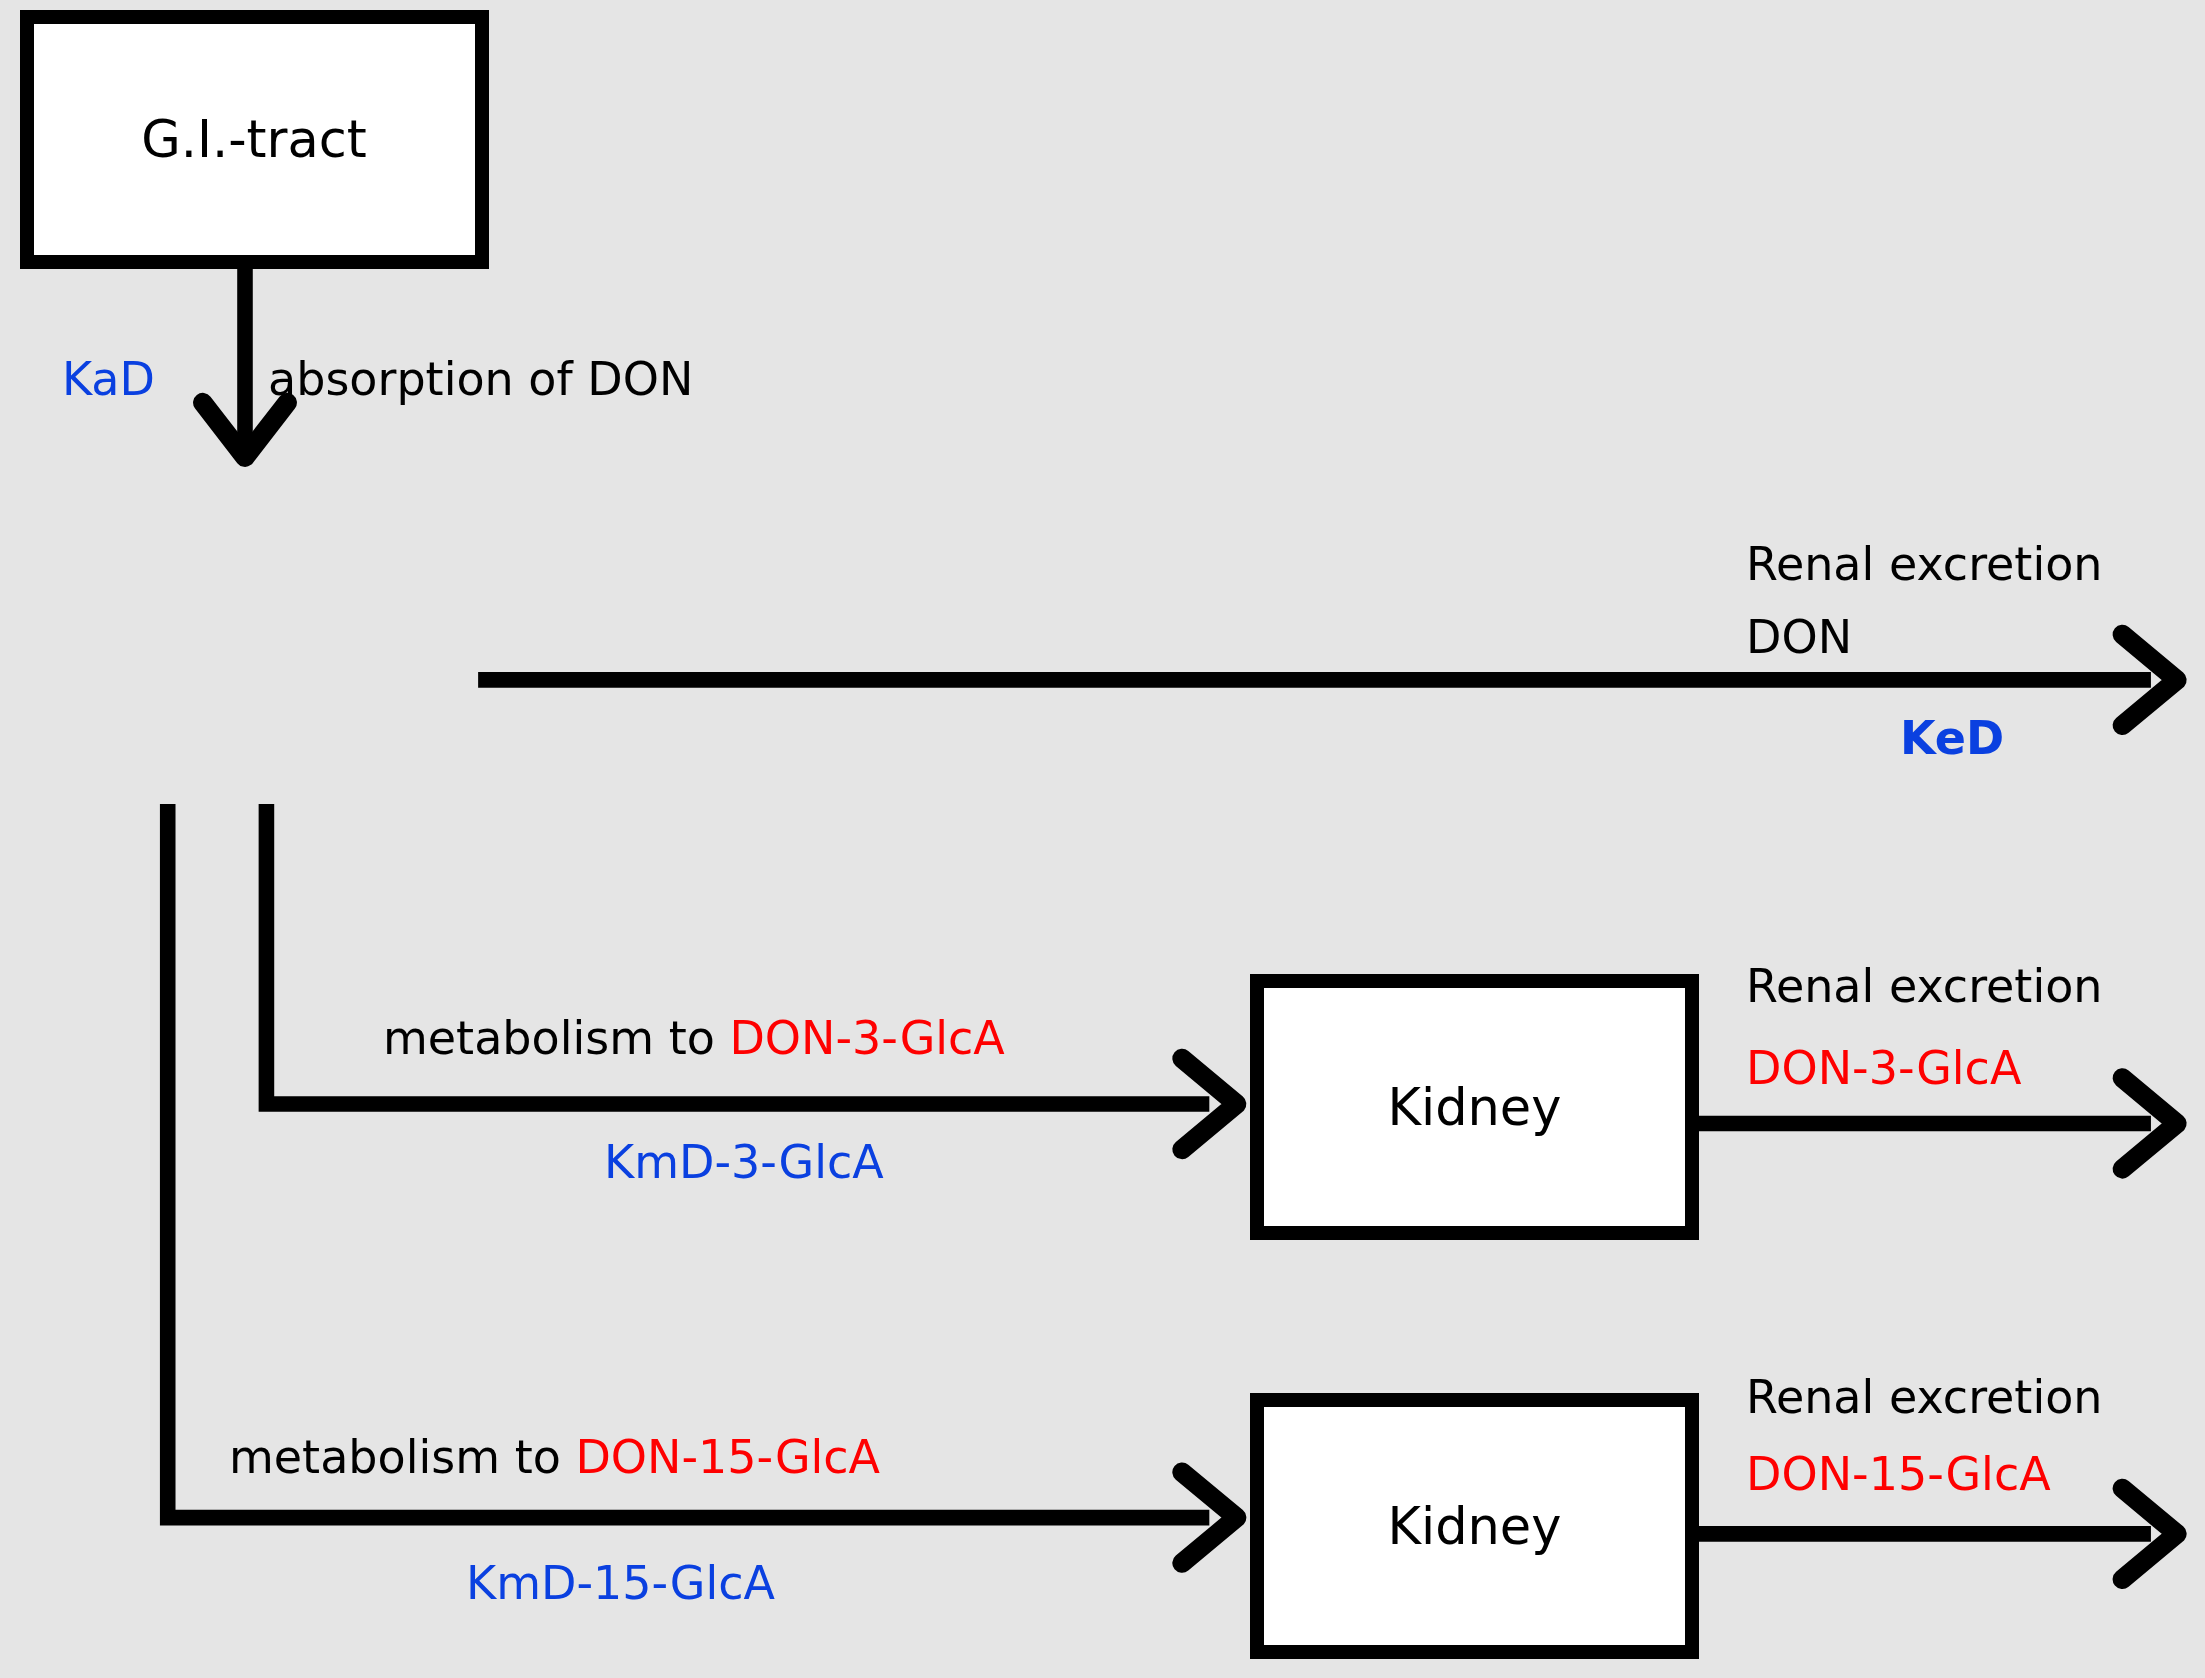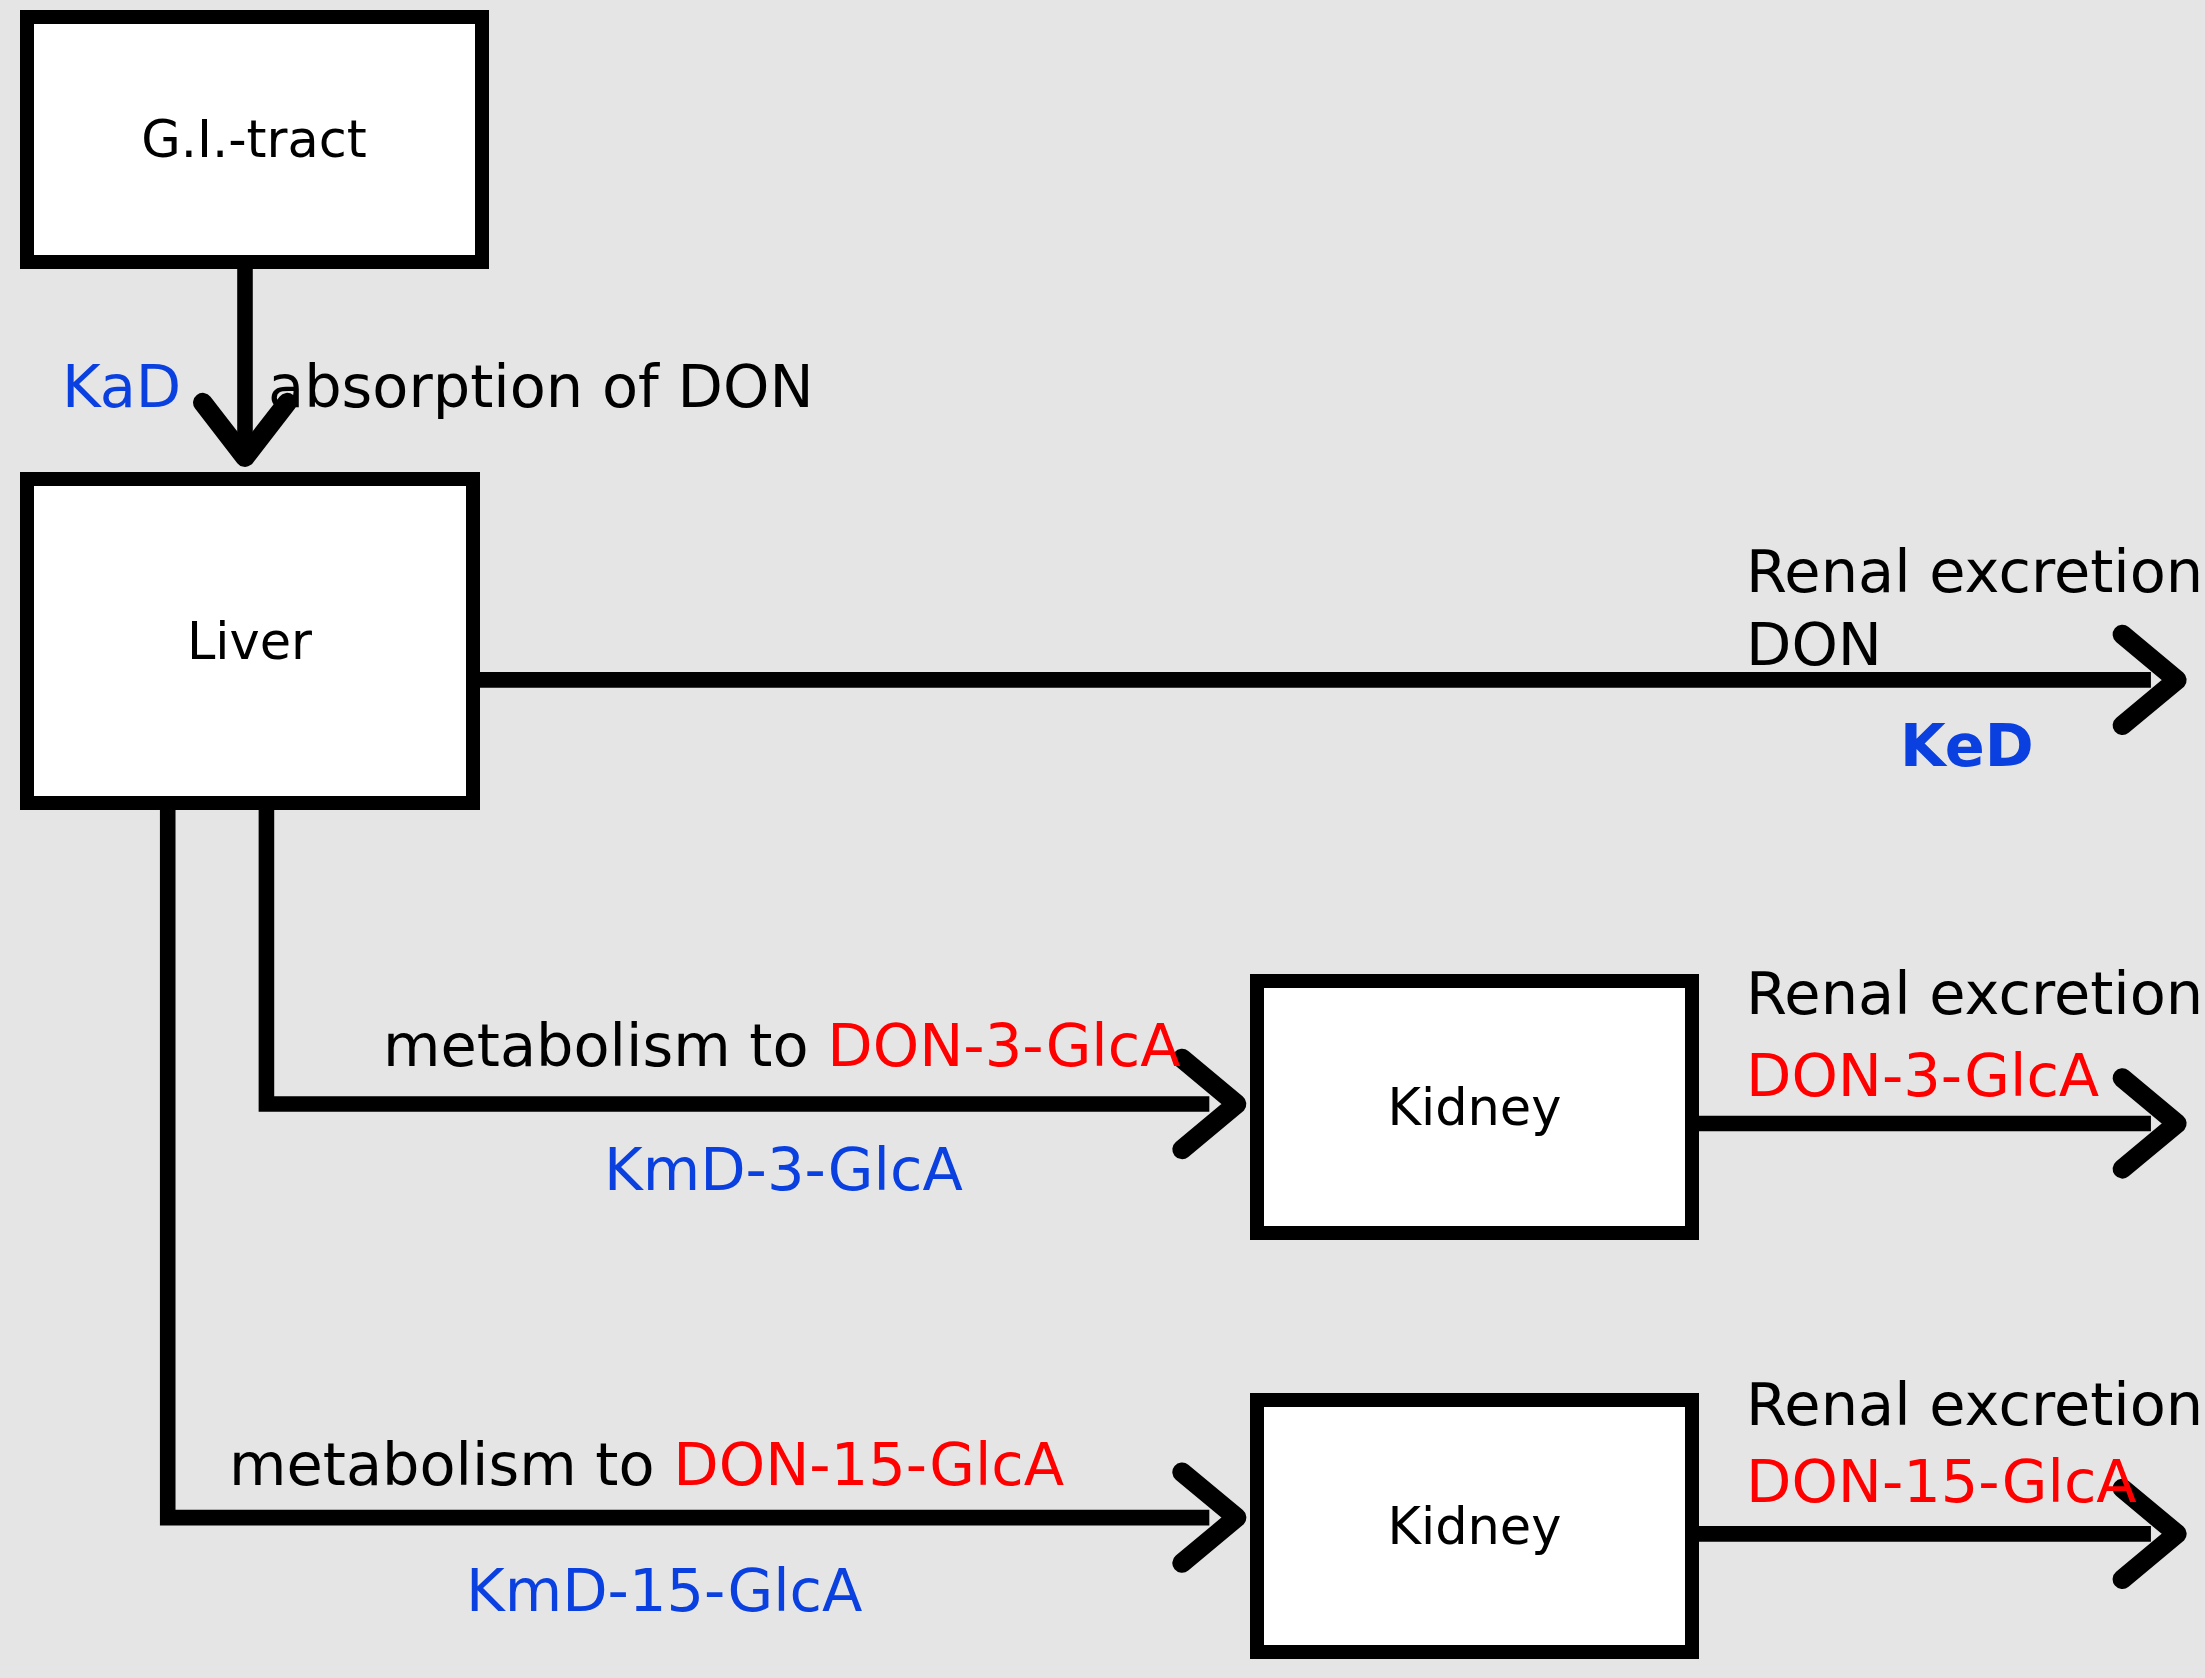--- a/index.html
+++ b/index.html
@@ -29,21 +29,21 @@
   }
   #box-gi      { left: 19.5px;   top: 9.7px;   width: 469px; height: 259px; }
   #box-liver   { left: 19.5px;   top: 472px;  width: 460px; height: 338px; }
   #box-kidney1 { left: 1250px; top: 974px; width: 449px; height: 266px; }
   #box-kidney2 { left: 1250px; top: 1393px; width: 449px; height: 266px; }
 
   #lines { position: absolute; left: 0; top: 0; width: 2205px; height: 1678px; }
 
   .txt {
     position: absolute;
-    font-size: 59px;
+    font-size: 46px;
     line-height: 1.12;
     white-space: nowrap;
     color: #000000;
   }
   .c-blue { color: #0a40e0; }
   .c-red  { color: #fe0000; }
 
   #t-kad        { left: 62px;   top: 354px;  }
   #t-absorption { left: 268px;  top: 354px;  }
 
@@ -86,23 +86,20 @@
     <polyline points="1820,2267 1904,2337 1820,2407" stroke-width="30" stroke-linecap="round" stroke-linejoin="round"></polyline>
 
     <path d="M2615,2362 L3312,2362"></path>
     <polyline points="3268,2292 3352,2362 3268,2432" stroke-width="30" stroke-linecap="round" stroke-linejoin="round"></polyline>
   </svg>
 
   <div class="box" id="box-gi">
     <span class="box-label">G.I.-tract</span>
   </div>
 
-  <div class="box" id="box-liver">
-    <span class="box-label">Liver</span>
-  </div>
 
   <div class="box" id="box-kidney1">
     <span class="box-label">Kidney</span>
   </div>
 
   <div class="box" id="box-kidney2">
     <span class="box-label">Kidney</span>
   </div>
 
   <div class="txt c-blue" id="t-kad">KaD</div>

